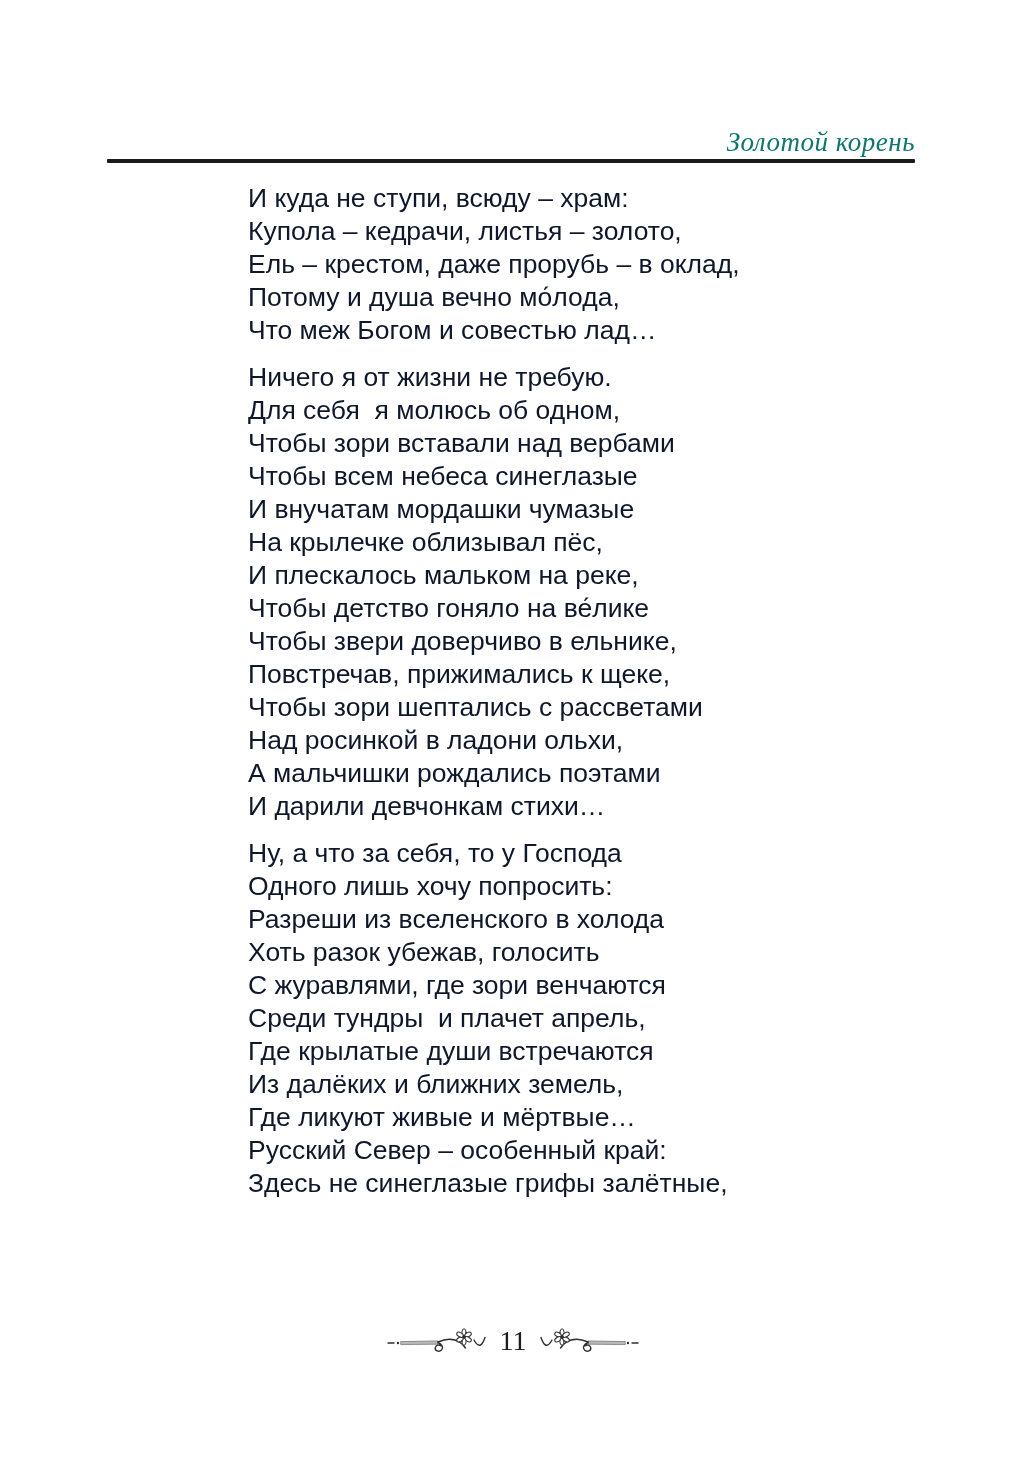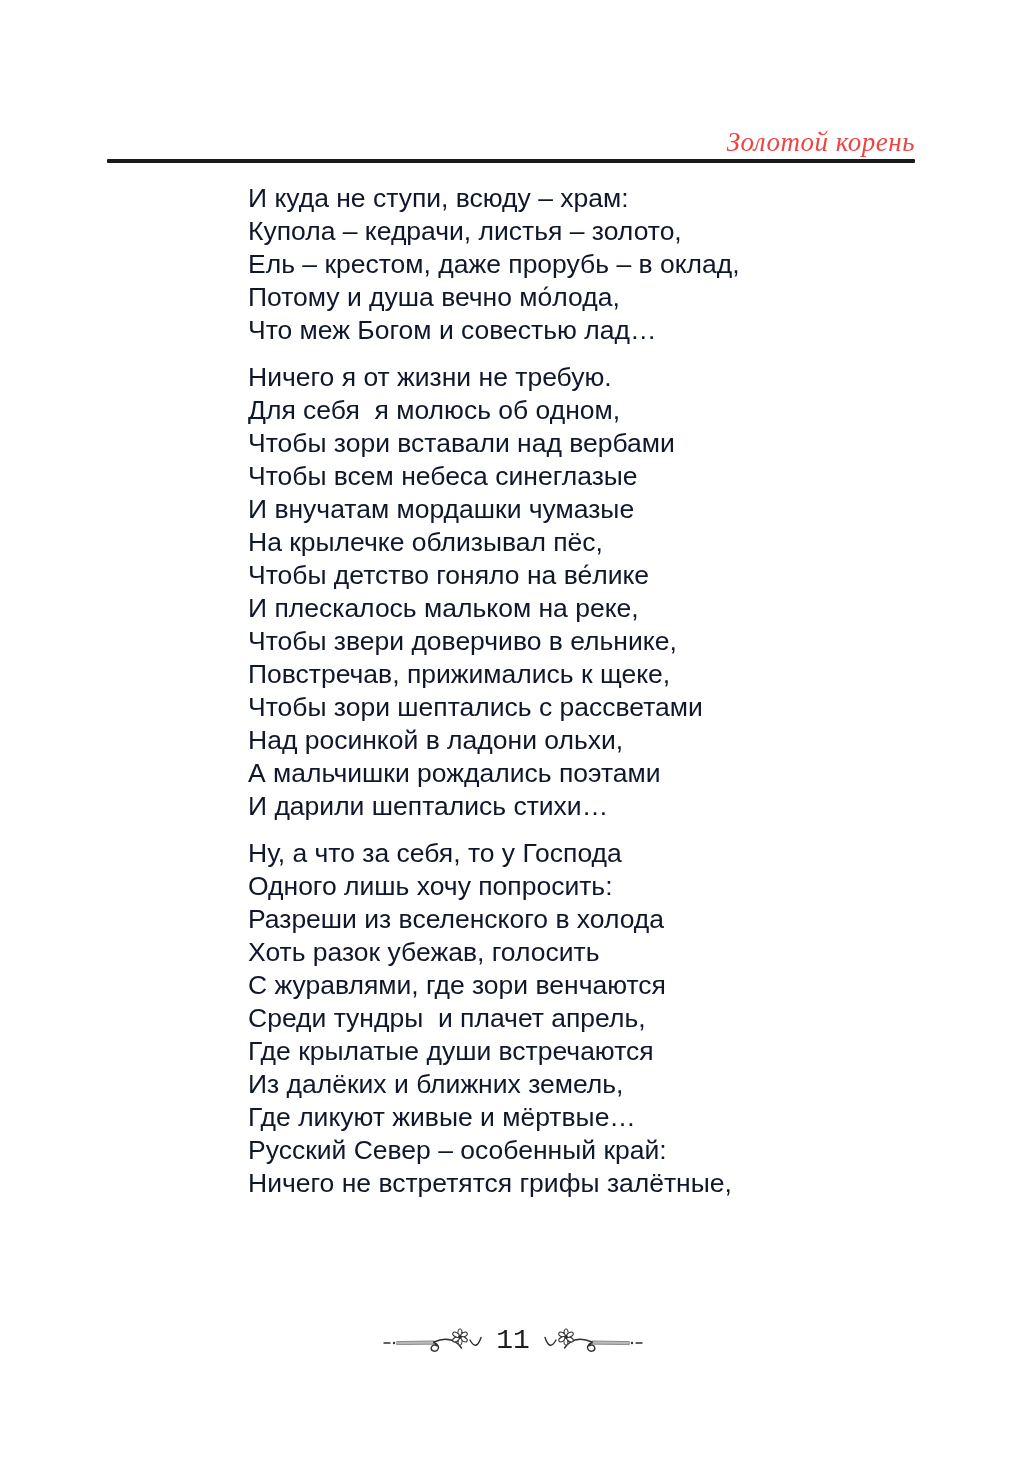--- a/index.html
+++ b/index.html
@@ -15,21 +15,21 @@
     overflow: hidden;
     font-family: "Liberation Sans", "DejaVu Sans", sans-serif;
   }
   .running-title {
     position: absolute;
     top: 127px;
     right: 111px;
     font-family: "Liberation Serif", "DejaVu Serif", serif;
     font-style: italic;
     font-size: 27px;
-    color: #ef4444;
+    color: #0f766e;
     letter-spacing: 0.5px;
   }
   .header-rule {
     position: absolute;
     top: 159px;
     left: 107px;
     width: 808px;
     height: 4px;
     background: #1b1b1b;
     border-radius: 1px;
@@ -52,21 +52,21 @@
     position: absolute;
     top: 1326px;
     left: 0;
     width: 100%;
     display: flex;
     justify-content: center;
     align-items: center;
     gap: 10px;
   }
   .page-number {
-    font-family: Liberation Mono, monospace;
+    font-family: Liberation Serif, serif;
     font-size: 28px;
     color: #1d1d1d;
     line-height: 1;
     padding-bottom: 2px;
   }
   .flourish { display: block; }
   .flourish.right { transform: scaleX(-1); }
 </style>
 </head>
 <body>
@@ -87,42 +87,42 @@
       <div class="line">Что меж Богом и совестью лад…</div>
     </div>
 
     <div class="stanza">
       <div class="line">Ничего я от жизни не требую.</div>
       <div class="line">Для себя  я молюсь об одном,</div>
       <div class="line">Чтобы зори вставали над вербами</div>
       <div class="line">Чтобы всем небеса синеглазые</div>
       <div class="line">И внучатам мордашки чумазые</div>
       <div class="line">На крылечке облизывал пёс,</div>
+      <div class="line">И плескалось мальком на реке,</div>
       <div class="line">Чтобы детство гоняло на ве́лике</div>
-      <div class="line">И плескалось мальком на реке,</div>
       <div class="line">Чтобы звери доверчиво в ельнике,</div>
       <div class="line">Повстречав, прижимались к щеке,</div>
       <div class="line">Чтобы зори шептались с рассветами</div>
       <div class="line">Над росинкой в ладони ольхи,</div>
       <div class="line">А мальчишки рождались поэтами</div>
-      <div class="line">И дарили шептались стихи…</div>
+      <div class="line">И дарили девчонкам стихи…</div>
     </div>
 
     <div class="stanza">
       <div class="line">Ну, а что за себя, то у Господа</div>
       <div class="line">Одного лишь хочу попросить:</div>
       <div class="line">Разреши из вселенского в холода</div>
       <div class="line">Хоть разок убежав, голосить</div>
       <div class="line">С журавлями, где зори венчаются</div>
       <div class="line">Среди тундры  и плачет апрель,</div>
       <div class="line">Где крылатые души встречаются</div>
       <div class="line">Из далёких и ближних земель,</div>
       <div class="line">Где ликуют живые и мёртвые…</div>
       <div class="line">Русский Север – особенный край:</div>
-      <div class="line">Ничего не встретятся грифы залётные,</div>
+      <div class="line">Здесь не синеглазые грифы залётные,</div>
     </div>
 
   </div>
 
   <div class="footer-ornament">
 
     <svg class="flourish left" width="104" height="32" viewBox="0 0 104 32" aria-hidden="true">
       <g fill="none" stroke="#2e2e2e" stroke-width="1.4" stroke-linecap="round">
         <path d="M2 17 h6"></path>
         <circle cx="12" cy="17" r="1.2" fill="#2e2e2e" stroke="none"></circle>

